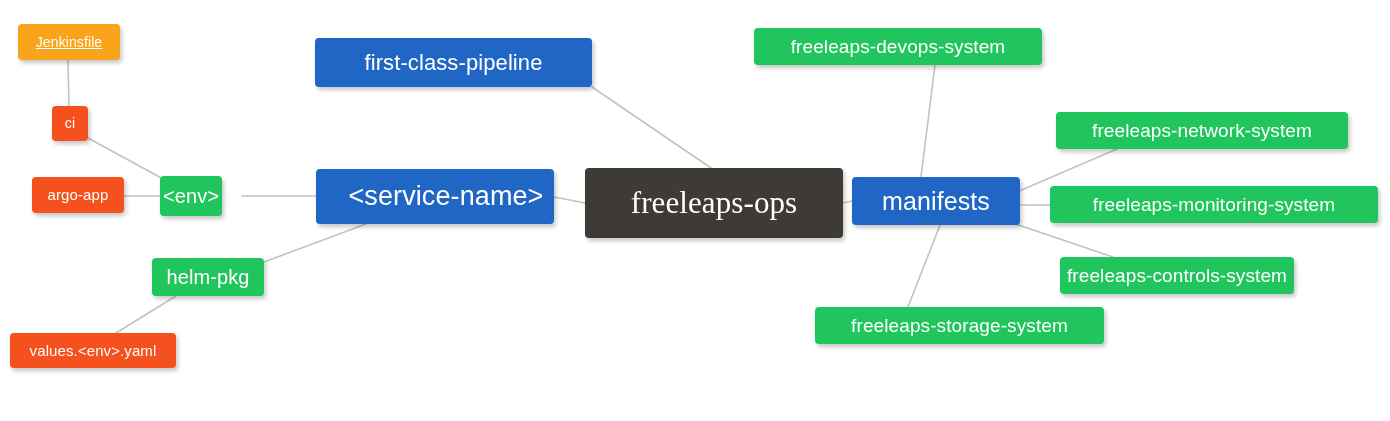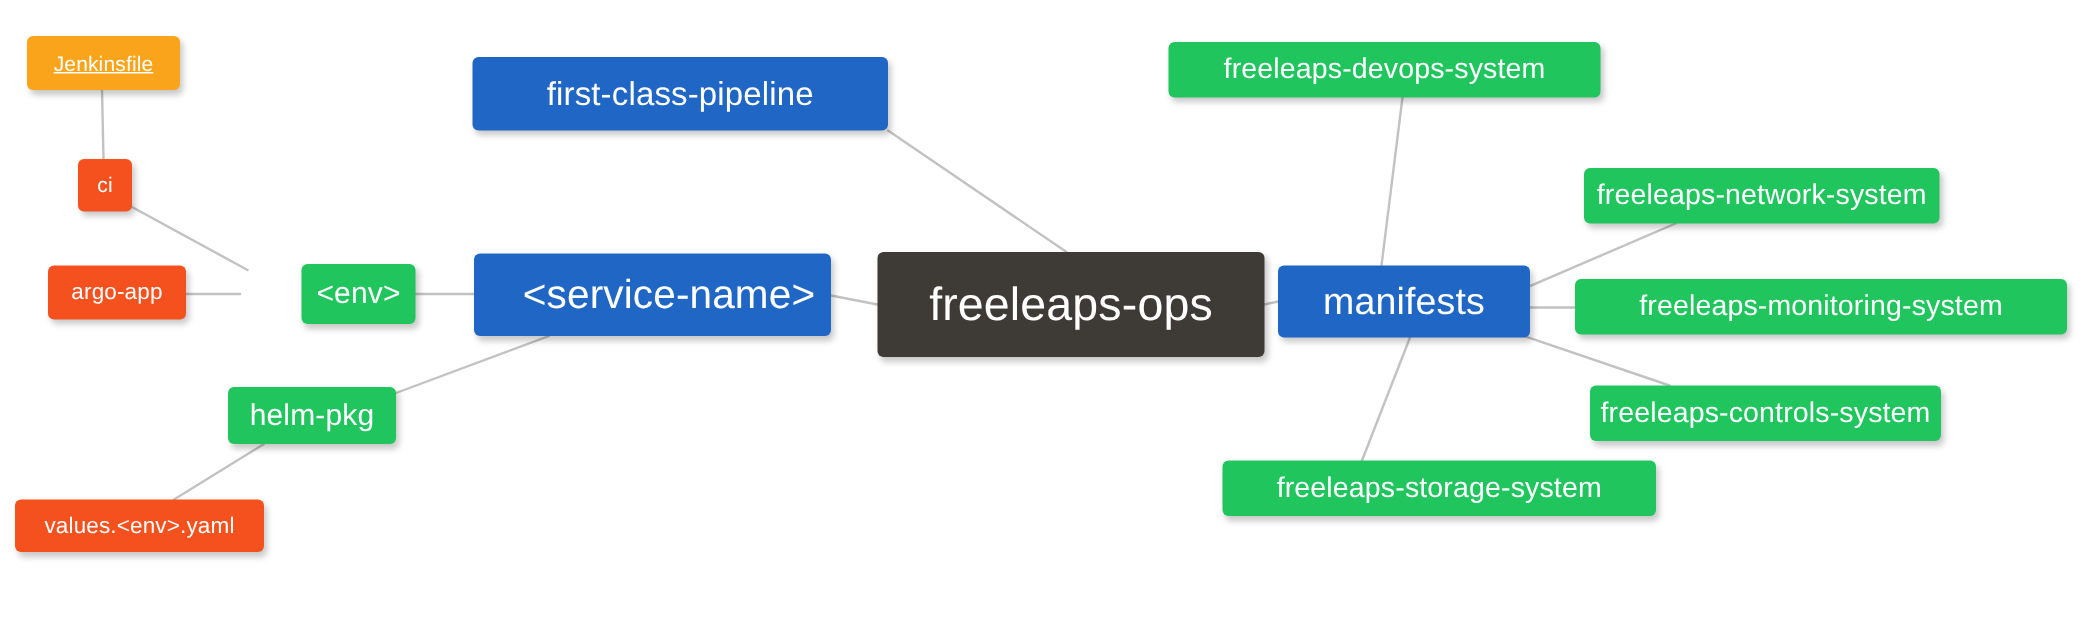--- a/index.html
+++ b/index.html
@@ -78,45 +78,45 @@
   <div id="node-layer">
       <div class="node theme-orange" style="left: 18px; top: 24px; width: 102px; height: 36px; font-size: 14px;">
         <span class="node-label">Jenkinsfile</span>
       </div>
       <div class="node theme-red" style="left: 52px; top: 106px; width: 36px; height: 35px; font-size: 14px;">
         <span class="node-label">ci</span>
       </div>
       <div class="node theme-red" style="left: 32px; top: 177px; width: 92px; height: 36px; font-size: 15px;">
         <span class="node-label">argo-app</span>
       </div>
-      <div class="node theme-green" style="left: 160px; top: 176px; width: 76px; height: 40px; font-size: 20px; margin-left: 41px;">
+      <div class="node theme-green" style="left: 160px; top: 176px; width: 62px; height: 40px; font-size: 20px;">
         <span class="node-label">&lt;env&gt;</span>
       </div>
       <div class="node theme-green" style="left: 152px; top: 258px; width: 112px; height: 38px; font-size: 20px;">
         <span class="node-label">helm-pkg</span>
       </div>
       <div class="node theme-red" style="left: 10px; top: 333px; width: 166px; height: 35px; font-size: 15px;">
         <span class="node-label">values.&lt;env&gt;.yaml</span>
       </div>
       <div class="node theme-blue" style="left: 315px; top: 38px; width: 277px; height: 49px; font-size: 22px;">
         <span class="node-label">first-class-pipeline</span>
       </div>
       <div class="node theme-blue" style="left: 316px; top: 169px; width: 238px; height: 55px; font-size: 27px; padding-left: 22px;">
         <span class="node-label">&lt;service-name&gt;</span>
       </div>
-      <div class="node theme-root" style="left: 585px; top: 168px; width: 258px; height: 70px; font-size: 31px;">
+      <div class="node theme-root" style="left: 585px; top: 168px; width: 258px; height: 70px; font-size: 31px; font-family: Liberation Serif, serif;">
         <span class="node-label">freeleaps-ops</span>
       </div>
       <div class="node theme-blue" style="left: 852px; top: 177px; width: 168px; height: 48px; font-size: 25px;">
         <span class="node-label">manifests</span>
       </div>
-      <div class="node theme-green" style="left: 779px; top: 28px; width: 288px; height: 37px; font-size: 19px;">
+      <div class="node theme-green" style="left: 754px; top: 28px; width: 288px; height: 37px; font-size: 19px;">
         <span class="node-label">freeleaps-devops-system</span>
       </div>
-      <div class="node theme-green" style="left: 1056px; top: 112px; width: 237px; height: 37px; font-size: 19px;">
+      <div class="node theme-green" style="left: 1056px; top: 112px; width: 292px; height: 37px; font-size: 19px;">
         <span class="node-label">freeleaps-network-system</span>
       </div>
       <div class="node theme-green" style="left: 1050px; top: 186px; width: 328px; height: 37px; font-size: 19px;">
         <span class="node-label">freeleaps-monitoring-system</span>
       </div>
       <div class="node theme-green" style="left: 1060px; top: 257px; width: 234px; height: 37px; font-size: 19px;">
         <span class="node-label">freeleaps-controls-system</span>
       </div>
       <div class="node theme-green" style="left: 815px; top: 307px; width: 289px; height: 37px; font-size: 19px;">
         <span class="node-label">freeleaps-storage-system</span>

